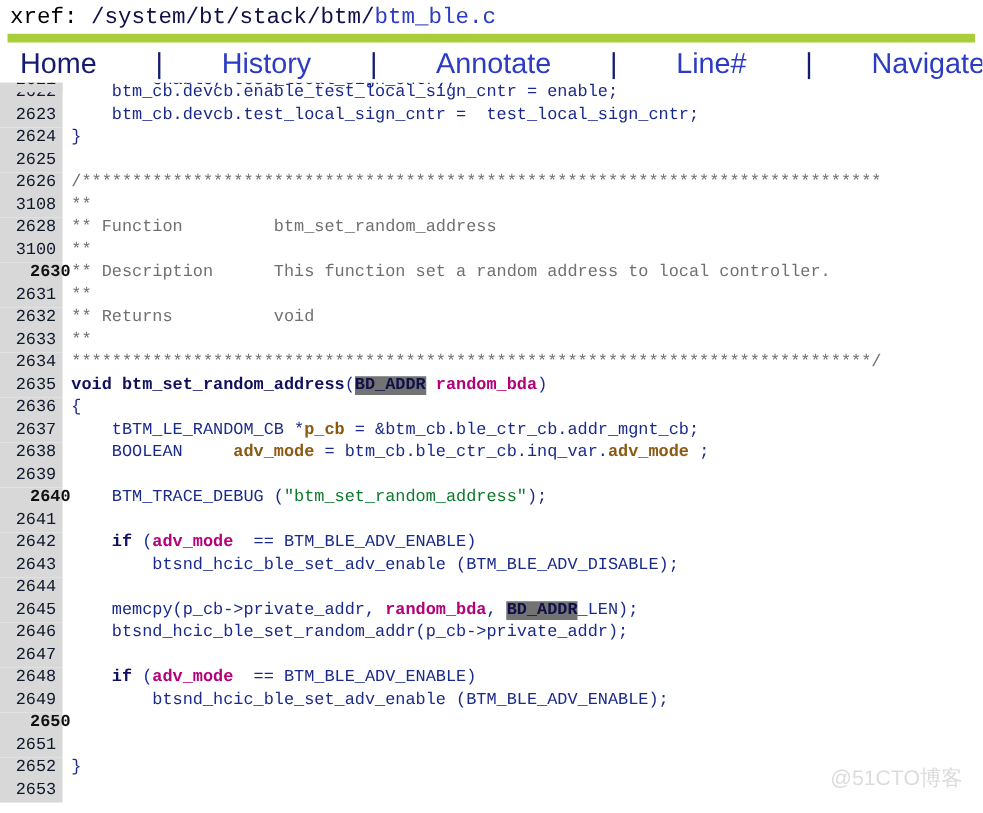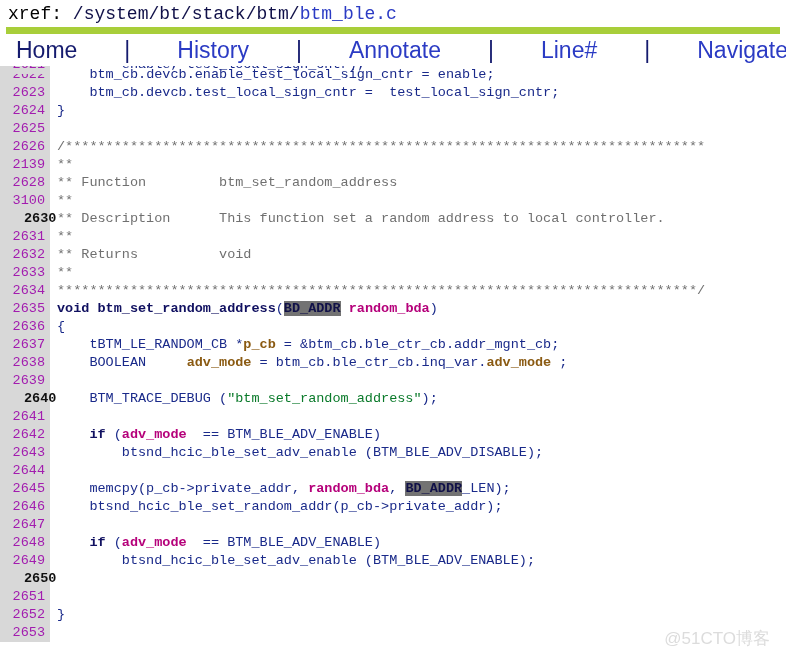--- a/index.html
+++ b/index.html
@@ -97,21 +97,21 @@
     align-items: flex-start;
     height: 18px;
     line-height: 18px;
     white-space: pre;
   }
   .lnum {
     flex: 0 0 50px;
     width: 50px;
     box-sizing: border-box;
     background: #d8d8d8;
-    color: #a21caf;
+    color: #0f172a;
     text-align: right;
     padding-right: 5px;
     font-family: "Liberation Mono", monospace;
     font-size: 13.5px;
     user-select: none;
     cursor: pointer;
   }
   .lnum.tagged {
     color: #111111;
     font-weight: bold;
@@ -144,21 +144,21 @@
     right: 0;
     height: 8px;
     overflow: hidden;
   }
   #clipped-line .code-line { margin-top: -10px; }
 
   
   #watermark {
     position: absolute;
     right: 16px;
-    bottom: 0;
+    bottom: 16px;
     font-family: "Liberation Sans", sans-serif;
     font-size: 17px;
     color: #dcdcdc;
     user-select: none;
     pointer-events: none;
   }
 </style>
 </head>
 <body>
 
@@ -187,21 +187,21 @@
 <div id="code-area">
   <div id="clipped-line">
       <div class="code-line"><span class="lnum">2621</span><span class="ltext"><span class="t-plain">        </span><span class="t-plain">enable</span><span class="t-punc">, </span><span class="t-plain">test_local_sign_cntr</span><span class="t-punc">);</span></span></div>
     </div>
   <div id="code-lines">
       <div class="code-line"><span class="lnum">2622</span><span class="ltext"><span class="t-plain">    btm_cb</span><span class="t-punc">.</span><span class="t-plain">devcb</span><span class="t-punc">.</span><span class="t-plain">enable_test_local_sign_cntr = enable;</span></span></div>
       <div class="code-line"><span class="lnum">2623</span><span class="ltext"><span class="t-plain">    btm_cb.devcb.test_local_sign_cntr =  test_local_sign_cntr;</span></span></div>
       <div class="code-line"><span class="lnum">2624</span><span class="ltext"><span class="t-plain">}</span></span></div>
       <div class="code-line"><span class="lnum">2625</span><span class="ltext"><span class="t-plain"></span></span></div>
       <div class="code-line"><span class="lnum">2626</span><span class="ltext"><span class="t-comment">/*******************************************************************************</span></span></div>
-      <div class="code-line"><span class="lnum">2139</span><span class="ltext"><span class="t-comment">**</span></span></div>
+      <div class="code-line"><span class="lnum">3108</span><span class="ltext"><span class="t-comment">**</span></span></div>
       <div class="code-line"><span class="lnum">2628</span><span class="ltext"><span class="t-comment">** Function         btm_set_random_address</span></span></div>
       <div class="code-line"><span class="lnum">3100</span><span class="ltext"><span class="t-comment">**</span></span></div>
       <div class="code-line"><span class="lnum tagged">2630</span><span class="ltext"><span class="t-comment">** Description      This function set a random address to local controller.</span></span></div>
       <div class="code-line"><span class="lnum">2631</span><span class="ltext"><span class="t-comment">**</span></span></div>
       <div class="code-line"><span class="lnum">2632</span><span class="ltext"><span class="t-comment">** Returns          void</span></span></div>
       <div class="code-line"><span class="lnum">2633</span><span class="ltext"><span class="t-comment">**</span></span></div>
       <div class="code-line"><span class="lnum">2634</span><span class="ltext"><span class="t-comment">*******************************************************************************/</span></span></div>
       <div class="code-line"><span class="lnum">2635</span><span class="ltext"><span class="t-kw">void </span><span class="t-def">btm_set_random_address</span><span class="t-punc">(</span><span class="t-hl">BD_ADDR</span><span class="t-plain"> </span><span class="t-sym">random_bda</span><span class="t-punc">)</span></span></div>
       <div class="code-line"><span class="lnum">2636</span><span class="ltext"><span class="t-plain">{</span></span></div>
       <div class="code-line"><span class="lnum">2637</span><span class="ltext"><span class="t-plain">    tBTM_LE_RANDOM_CB *</span><span class="t-sym2">p_cb</span><span class="t-plain"> = &amp;btm_cb.ble_ctr_cb.addr_mgnt_cb;</span></span></div>

